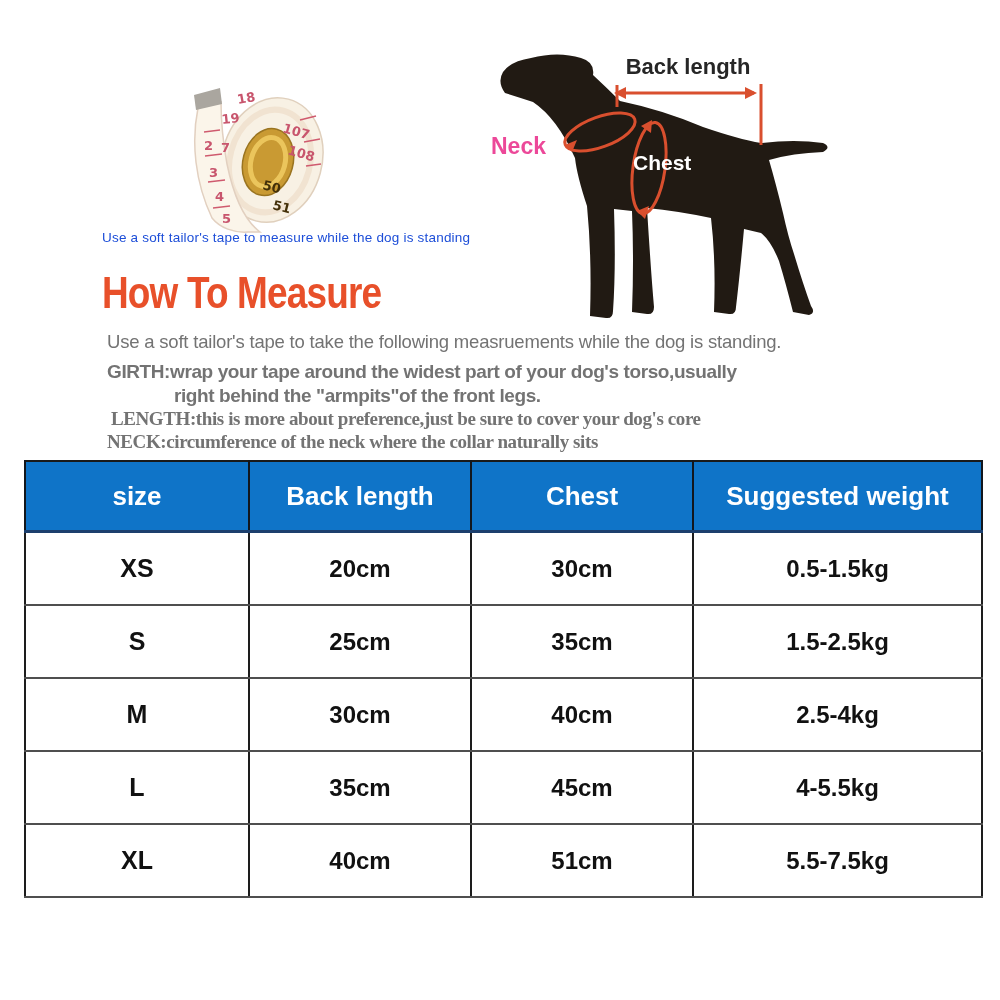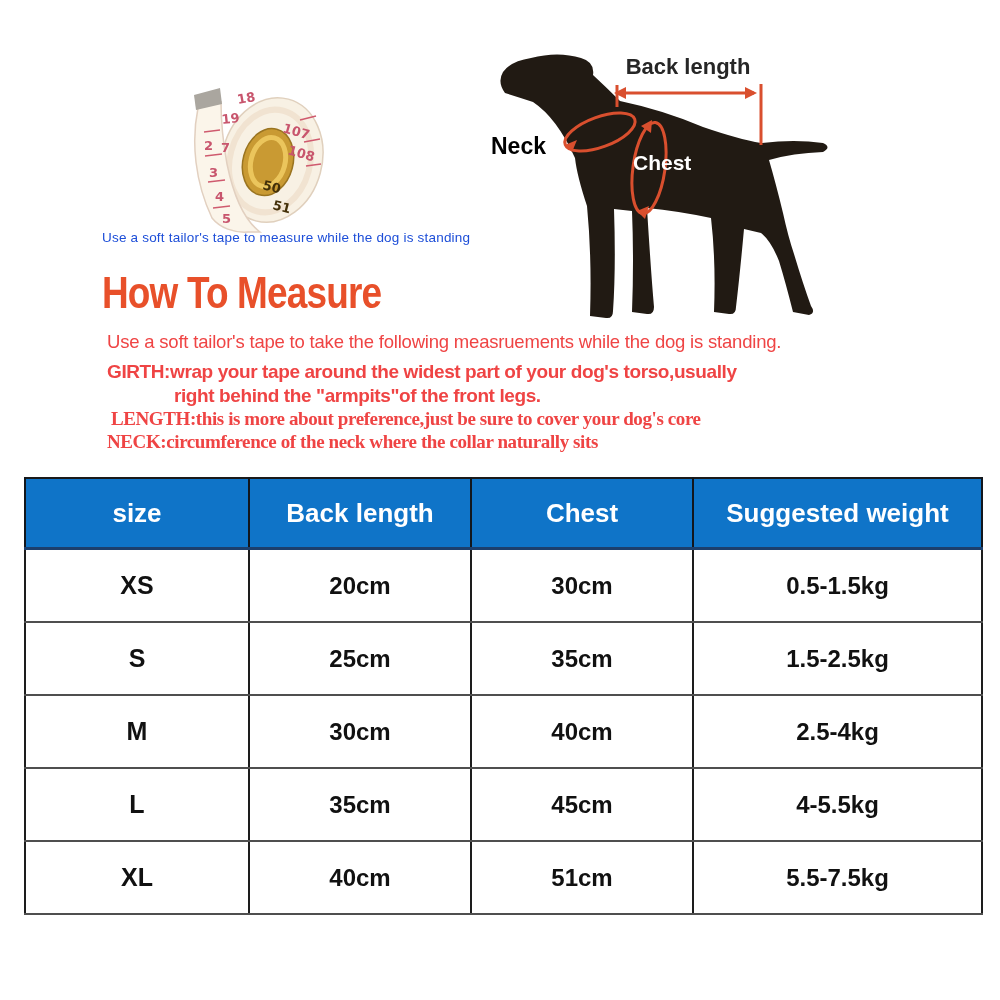--- a/index.html
+++ b/index.html
@@ -9,38 +9,38 @@
   }
   
   .tape-svg{position:absolute;left:168px;top:82px;width:180px;height:155px;}
   .tape-caption{
     position:absolute;left:102px;top:230px;font-size:13.5px;color:#1d4ed8;
     letter-spacing:.2px;white-space:nowrap;
   }
   .dog-svg{position:absolute;left:473px;top:48px;width:372px;height:290px;}
   .lbl{position:absolute;font-weight:bold;white-space:nowrap;}
   .lbl-backlength{left:617px;top:54px;width:142px;text-align:center;font-size:22px;color:#262626;}
-  .lbl-neck{left:491px;top:133px;font-size:23px;color:#000000;}
+  .lbl-neck{left:491px;top:133px;font-size:23px;color:#ec4899;}
   .lbl-chest{left:633px;top:151px;font-size:21px;color:#ffffff;}
   
   .howto-title{
     position:absolute;left:102px;top:271px;font-size:44px;font-weight:bold;
     color:#e8502a;line-height:1;letter-spacing:-1px;
     transform:scaleX(.84);transform-origin:left top;white-space:nowrap;
   }
-  .instr{position:absolute;color:#ef4444;white-space:nowrap;}
+  .instr{position:absolute;color:#737373;white-space:nowrap;}
   .instr-intro{left:107px;top:331px;font-size:18.5px;letter-spacing:-.2px;}
   .instr-bold{font-weight:bold;font-size:19px;letter-spacing:-.4px;}
   .instr-girth1{left:107px;top:361px;}
   .instr-girth2{left:174px;top:385px;}
   .instr-length{left:111px;top:408px;font-family:Liberation Serif, serif;}
   .instr-neck{left:107px;top:431px;font-family:Liberation Serif, serif;}
   
   .size-table{
-    position:absolute;left:24px;top:477px;width:957px;
+    position:absolute;left:24px;top:460px;width:957px;
     border-collapse:collapse;table-layout:fixed;border:2px solid #1a1a1a;
   }
   .size-table th{
     height:66px;background:#0f74c8;color:#ffffff;font-size:26px;font-weight:bold;
     border-left:2px solid #12161c;border-right:2px solid #12161c;
     border-bottom:3px solid #1c3f6d;text-align:center;
   }
   .size-table td{
     height:69px;font-size:24px;color:#111;text-align:center;vertical-align:middle;
     border-left:2px solid #1d1d1d;border-right:2px solid #1d1d1d;

